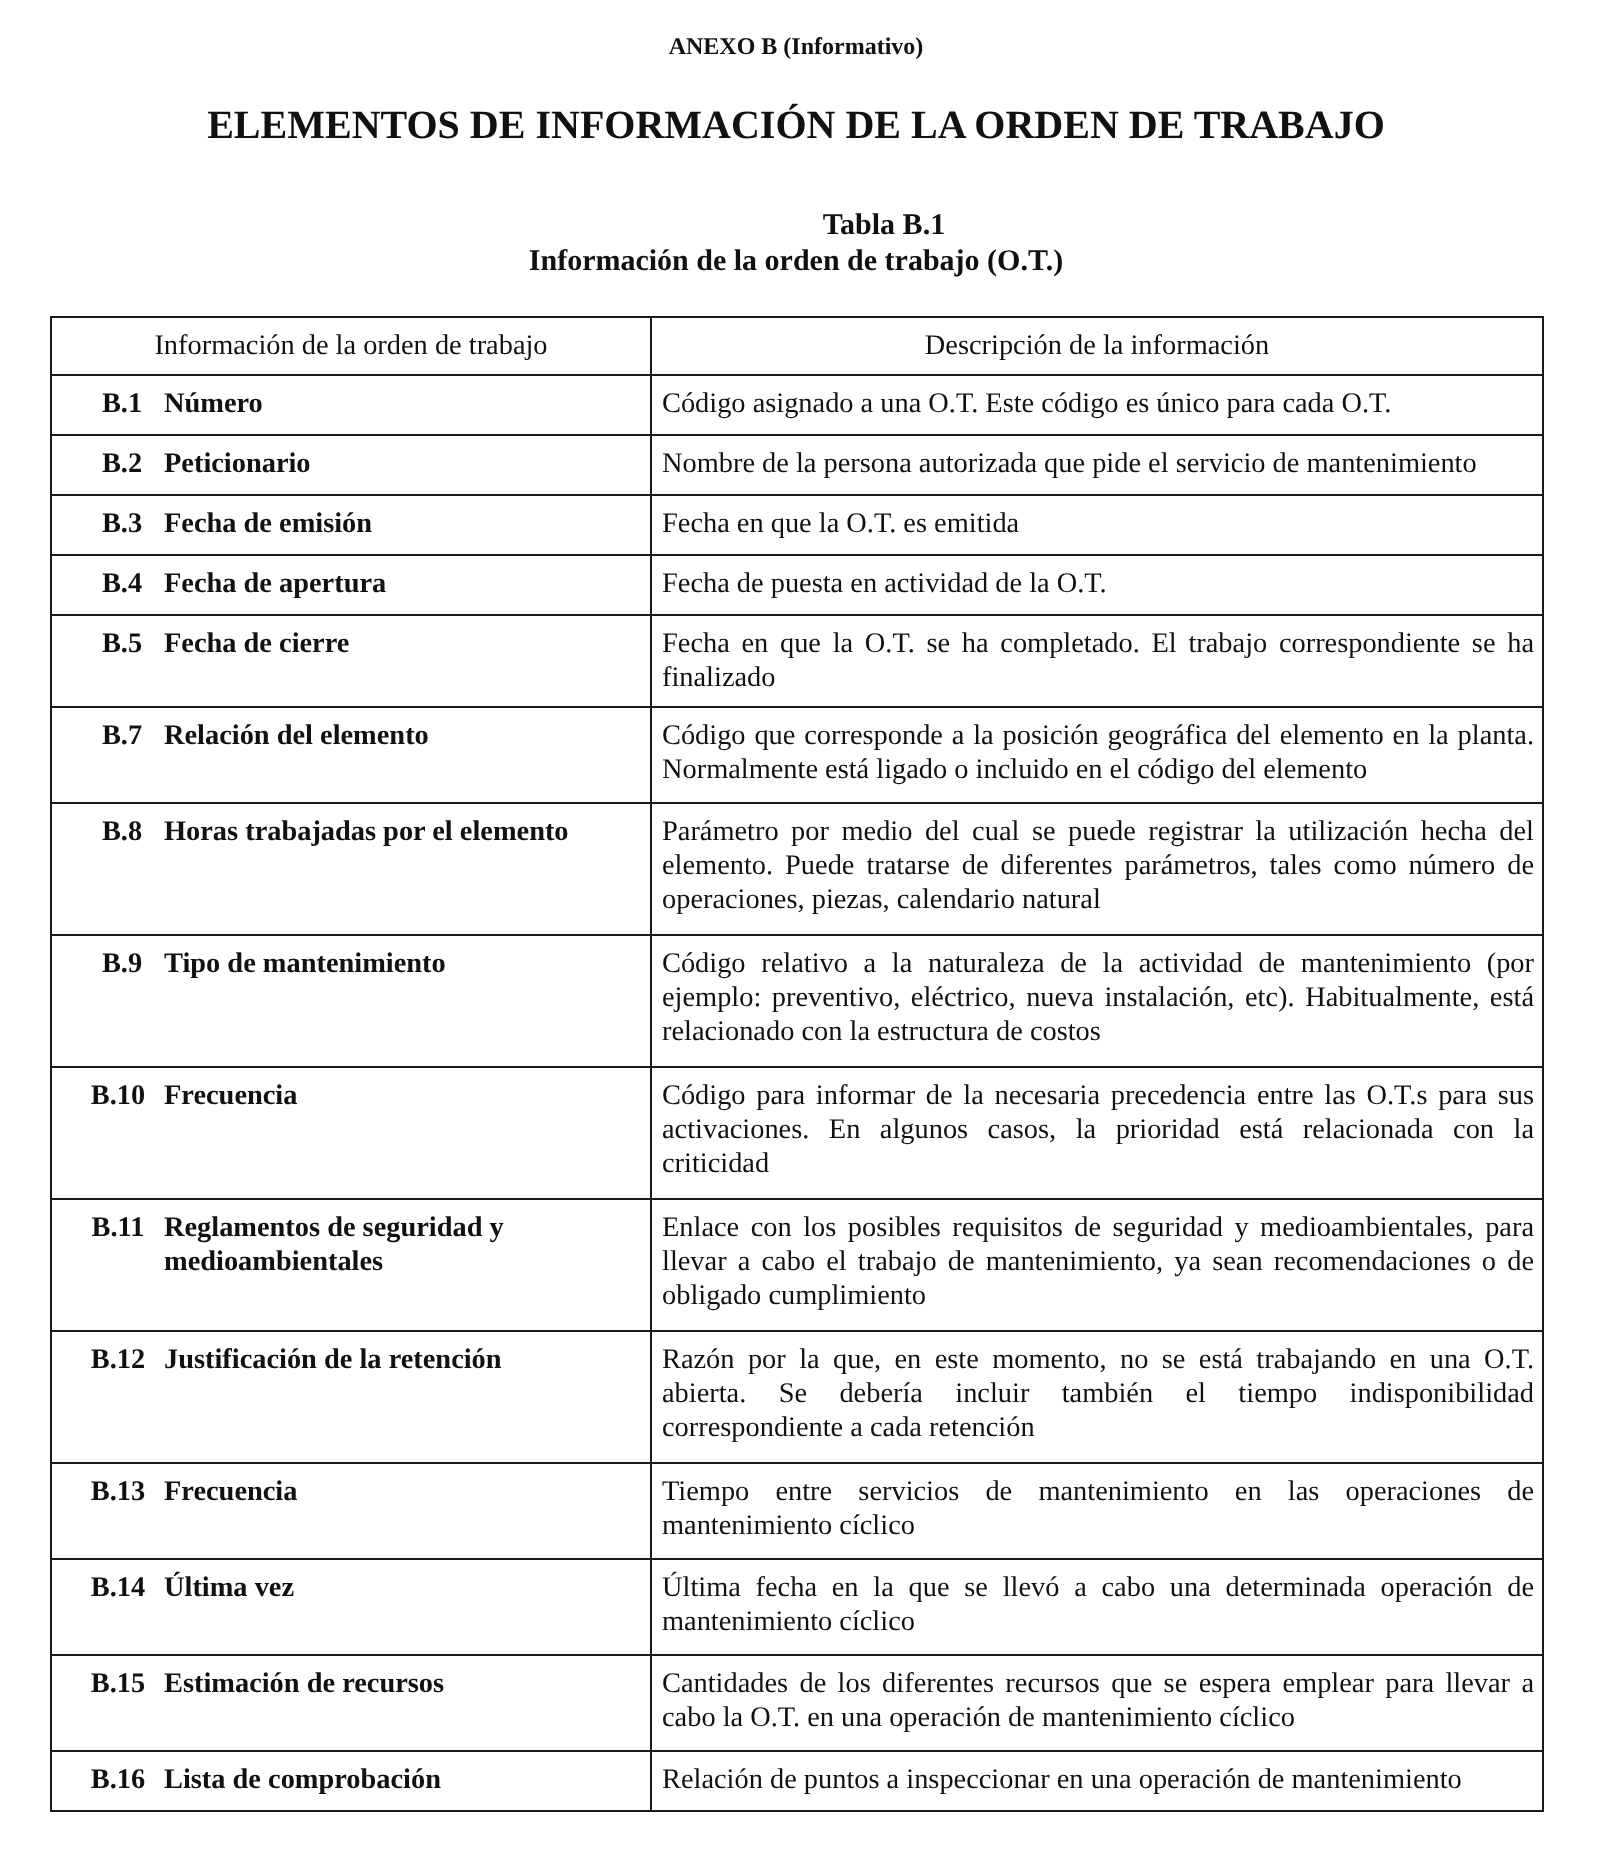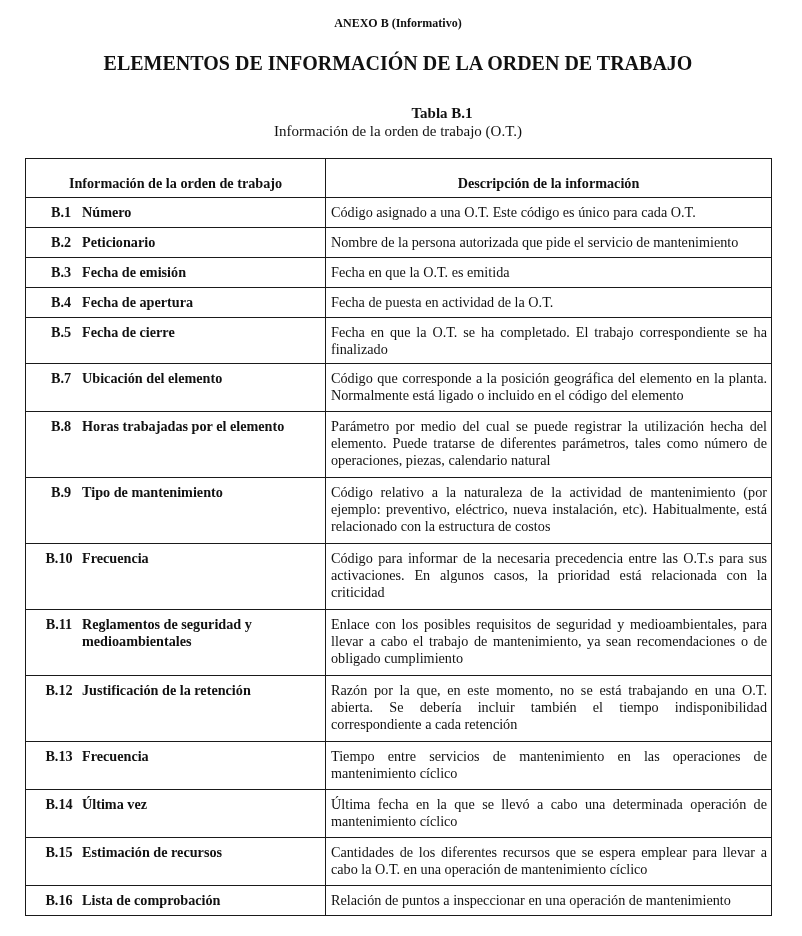--- a/index.html
+++ b/index.html
@@ -42,44 +42,44 @@
       font-weight: bold;
       font-size: 15px;
       margin-left: 44px;
     }
     .table-caption {
       position: absolute;
       top: 123px;
       left: 0;
       width: 796px;
       text-align: center;
-      font-weight: normal;
+      font-weight: bold;
       font-size: 15px;
     }
     table.ot-table {
       position: absolute;
       top: 158px;
       left: 25px;
       width: 746px;
       border-collapse: collapse;
       table-layout: fixed;
       font-size: 14.2px;
       line-height: 17px;
     }
     table.ot-table td, table.ot-table th {
       border: 1.3px solid #1a1a1a;
       vertical-align: top;
       padding: 0;
     }
     table.ot-table th {
-      font-weight: bold;
+      font-weight: normal;
       text-align: center;
       height: 27px;
       vertical-align: middle;
-      padding-top: 11px;
+      padding-top: 1px;
     }
     col.c1 { width: 300px; }
     col.c2 { width: 446px; }
     .info-cell {
       font-weight: bold;
       padding: 6px 4px 0 0 !important;
     }
     .info-wrap {
       display: flex;
     }
@@ -168,21 +168,21 @@
             <span class="code">B.5</span>
             <span class="label">Fecha de cierre</span>
           </div>
         </td>
       <td class="desc-cell">Fecha en que la O.T. se ha completado. El trabajo correspondiente se ha finalizado</td>
     </tr>
     <tr class="r-2">
       <td class="info-cell">
           <div class="info-wrap">
             <span class="code">B.7</span>
-            <span class="label">Ubicación del elemento</span>
+            <span class="label">Relación del elemento</span>
           </div>
         </td>
       <td class="desc-cell">Código que corresponde a la posición geográfica del elemento en la planta. Normalmente está ligado o incluido en el código del elemento</td>
     </tr>
     <tr class="r-3">
       <td class="info-cell">
           <div class="info-wrap">
             <span class="code">B.8</span>
             <span class="label">Horas trabajadas por el elemento</span>
           </div>

